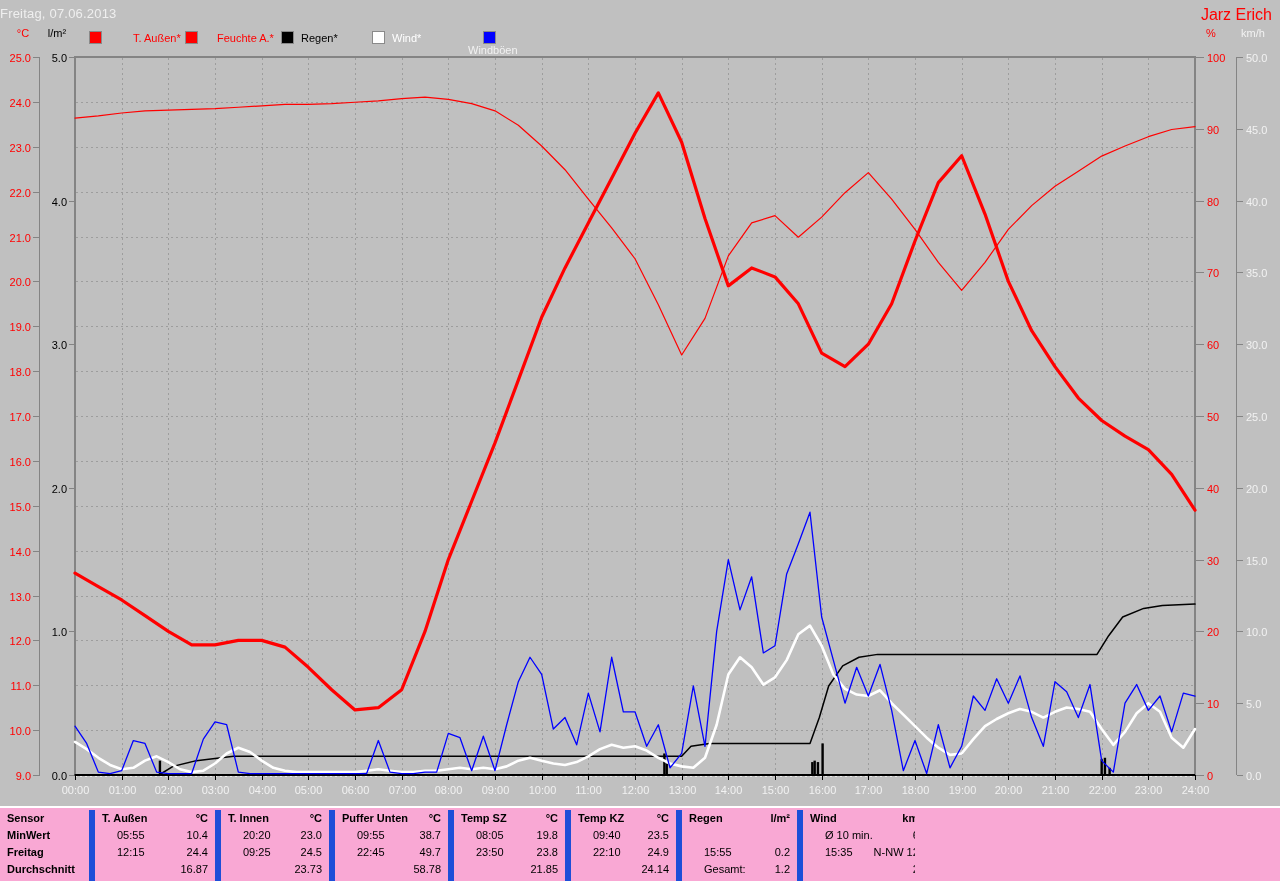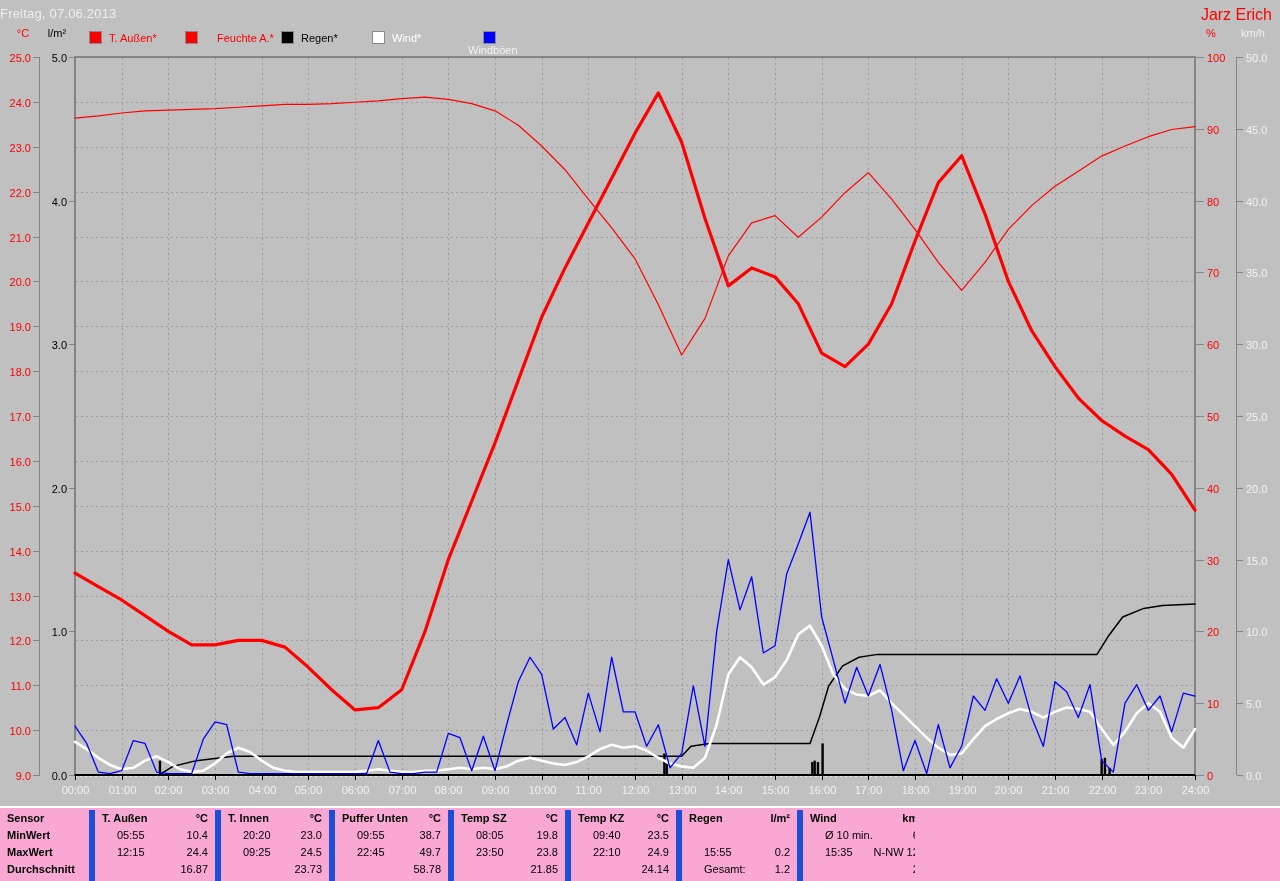--- a/index.html
+++ b/index.html
@@ -257,21 +257,21 @@
       <rect x="1103.7333333333333" y="757.768" width="2.4" height="17.23199999999997"></rect>
       <rect x="1108.4" y="767.82" width="2.4" height="7.17999999999995"></rect>
     </g>
     <polyline points="75,118.02999999999997 98.33333333333333,115.87600000000009 121.66666666666666,113.0039999999999 145,110.85000000000002 168.33333333333331,110.13199999999995 191.66666666666669,109.41399999999999 215,108.69600000000003 238.33333333333334,107.25999999999999 261.66666666666663,105.82399999999996 285,104.38800000000003 308.33333333333337,104.38800000000003 331.6666666666667,103.66999999999996 355,102.23399999999992 378.3333333333333,100.798 401.6666666666667,98.64399999999989 425,97.20800000000008 448.3333333333333,99.36199999999997 471.6666666666667,103.66999999999996 495,110.85000000000002 518.3333333333333,125.21000000000004 541.6666666666667,146.03200000000004 565,169.726 588.3333333333334,199.164 611.6666666666666,227.88400000000001 635,258.7579999999999 658.3333333333334,304.71 681.6666666666666,354.97 705,318.352 728.3333333333334,255.88599999999997 751.6666666666666,222.85799999999995 775,215.678 798.3333333333334,237.21799999999996 821.6666666666666,217.11400000000003 845,192.702 868.3333333333334,172.59799999999996 891.6666666666666,199.164 915,229.32000000000005 938.3333333333334,262.34799999999996 961.6666666666666,290.35 985,262.34799999999996 1008.3333333333334,229.32000000000005 1031.6666666666665,205.62599999999998 1055,186.24 1078.3333333333335,171.16200000000003 1101.6666666666667,156.08400000000006 1125,146.03200000000004 1148.3333333333333,136.69799999999998 1171.6666666666667,129.51799999999992 1195,126.64599999999996" fill="none" stroke="#ff0000" stroke-width="1.2" stroke-linejoin="round" stroke-linecap="round"></polyline>
     <polyline points="75,573.0625 98.33333333333333,586.5250000000001 121.66666666666666,599.9875 145,615.6937499999999 168.33333333333331,631.4000000000001 191.66666666666669,644.8625 215,644.8625 238.33333333333334,640.375 261.66666666666663,640.375 285,647.10625 308.33333333333337,667.3 331.6666666666667,689.7375 355,709.9312500000001 378.3333333333333,707.6875 401.6666666666667,689.7375 425,631.4000000000001 448.3333333333333,559.5999999999999 471.6666666666667,501.2625 495,442.92500000000007 518.3333333333333,380.09999999999997 541.6666666666667,317.27500000000003 565,267.91249999999997 588.3333333333334,223.03750000000002 611.6666666666666,178.16250000000002 635,133.28750000000002 658.3333333333334,92.89999999999998 681.6666666666666,142.26249999999993 705,218.55000000000007 728.3333333333334,285.86250000000007 751.6666666666666,267.91249999999997 775,276.88749999999993 798.3333333333334,303.8125 821.6666666666666,353.17500000000007 845,366.63749999999993 868.3333333333334,344.19999999999993 891.6666666666666,303.8125 915,240.98750000000007 938.3333333333334,182.64999999999998 961.6666666666666,155.72500000000002 985,214.0625 1008.3333333333334,281.375 1031.6666666666665,330.73750000000007 1055,366.63749999999993 1078.3333333333335,398.05000000000007 1101.6666666666667,420.48750000000007 1125,436.19374999999997 1148.3333333333333,449.65625 1171.6666666666667,474.33750000000003 1195,510.2375" fill="none" stroke="#ff0000" stroke-width="3.2" stroke-linejoin="round" stroke-linecap="round"></polyline>
     <polyline points="75,741.972 86.66666666666667,749.152 98.33333333333333,757.768 110,764.948 121.66666666666666,769.256 133.33333333333334,767.82 145,760.64 156.66666666666669,756.332 168.33333333333331,762.076 180,769.256 191.66666666666669,772.128 203.33333333333334,770.692 215,763.512 226.66666666666666,753.46 238.33333333333334,747.716 250,752.024 261.66666666666663,760.64 273.33333333333337,767.82 285,770.692 296.66666666666663,772.128 308.33333333333337,772.128 320,772.128 331.6666666666667,772.128 343.3333333333333,772.128 355,772.128 366.6666666666667,770.692 378.3333333333333,769.256 390,770.692 401.6666666666667,772.128 413.3333333333333,772.128 425,770.692 436.6666666666667,770.692 448.3333333333333,769.256 460,767.82 471.6666666666667,769.256 483.3333333333333,767.82 495,769.256 506.6666666666667,766.384 518.3333333333333,760.64 530,757.768 541.6666666666667,760.64 553.3333333333333,763.512 565,764.948 576.6666666666667,762.076 588.3333333333334,756.332 600,749.152 611.6666666666666,744.844 623.3333333333334,747.716 635,746.28 646.6666666666666,750.588 658.3333333333334,757.768 670,763.512 681.6666666666666,766.384 693.3333333333334,767.82 705,757.768 716.6666666666666,724.74 728.3333333333334,674.48 740,657.248 751.6666666666666,667.3 763.3333333333334,684.532 775,677.352 786.6666666666666,660.12 798.3333333333334,634.2719999999999 810,625.656 821.6666666666666,645.76 833.3333333333334,674.48 845,688.84 856.6666666666666,694.5840000000001 868.3333333333334,696.02 880,690.2760000000001 891.6666666666666,703.2 903.3333333333334,714.688 915,726.176 926.6666666666666,737.664 938.3333333333334,747.716 950,754.896 961.6666666666666,753.46 973.3333333333334,739.1 985,726.176 996.6666666666666,718.996 1008.3333333333334,713.252 1020,708.944 1031.6666666666665,711.816 1043.3333333333335,717.56 1055,711.816 1066.6666666666665,707.508 1078.3333333333335,708.944 1090,711.816 1101.6666666666667,729.048 1113.3333333333333,744.844 1125,731.92 1136.6666666666667,713.252 1148.3333333333333,703.2 1160,711.816 1171.6666666666667,737.664 1183.3333333333333,747.716 1195,729.048" fill="none" stroke="#ffffff" stroke-width="2.6" stroke-linejoin="round" stroke-linecap="round"></polyline>
     <polyline points="75,726.176 86.66666666666667,743.408 98.33333333333333,772.128 110,773.564 121.66666666666666,770.692 133.33333333333334,740.5360000000001 145,743.408 156.66666666666669,772.128 168.33333333333331,773.564 180,773.564 191.66666666666669,773.564 203.33333333333334,739.1 215,721.868 226.66666666666666,724.74 238.33333333333334,772.128 250,773.564 261.66666666666663,773.564 273.33333333333337,773.564 285,773.564 296.66666666666663,773.564 308.33333333333337,773.564 320,773.564 331.6666666666667,773.564 343.3333333333333,773.564 355,773.564 366.6666666666667,773.564 378.3333333333333,740.5360000000001 390,772.128 401.6666666666667,773.564 413.3333333333333,773.564 425,772.128 436.6666666666667,772.128 448.3333333333333,733.356 460,737.664 471.6666666666667,770.692 483.3333333333333,736.228 495,770.692 506.6666666666667,724.74 518.3333333333333,681.66 530,657.248 541.6666666666667,674.48 553.3333333333333,729.048 565,717.56 576.6666666666667,744.844 588.3333333333334,693.148 600,731.92 611.6666666666666,657.248 623.3333333333334,711.816 635,711.816 646.6666666666666,746.28 658.3333333333334,724.74 670,767.82 681.6666666666666,753.46 693.3333333333334,685.968 705,746.28 716.6666666666666,631.4 728.3333333333334,559.6 740,609.86 751.6666666666666,576.832 763.3333333333334,652.94 775,645.76 786.6666666666666,573.96 798.3333333333334,543.804 810,512.212 821.6666666666666,617.04 833.3333333333334,660.12 845,703.2 856.6666666666666,667.3 868.3333333333334,696.02 880,664.428 891.6666666666666,710.38 903.3333333333334,770.692 915,740.5360000000001 926.6666666666666,773.564 938.3333333333334,724.74 950,767.82 961.6666666666666,746.28 973.3333333333334,696.02 985,710.38 996.6666666666666,678.788 1008.3333333333334,703.2 1020,675.9159999999999 1031.6666666666665,717.56 1043.3333333333335,746.28 1055,681.66 1066.6666666666665,691.712 1078.3333333333335,717.56 1090,684.532 1101.6666666666667,760.64 1113.3333333333333,772.128 1125,703.2 1136.6666666666667,684.532 1148.3333333333333,710.38 1160,696.02 1171.6666666666667,731.92 1183.3333333333333,693.148 1195,696.02" fill="none" stroke="#0000ff" stroke-width="1.3" stroke-linejoin="round" stroke-linecap="round"></polyline>
   </svg>
 
 <div id="legend">
-    <div class="legend-item" style="left: 89px; color: rgb(255, 0, 0);">
+    <div class="legend-item" style="left: 89px; color: rgb(255, 0, 0); gap: 24px;">
       <span class="legend-swatch" style="background: rgb(255, 0, 0);"></span>
       <span>T. Außen*</span>
     </div>
     <div class="legend-item" style="left: 185px; color: rgb(255, 0, 0); gap: 12px;">
       <span class="legend-swatch" style="background: rgb(255, 0, 0);"></span>
       <span>Feuchte A.*</span>
     </div>
     <div class="legend-item" style="left: 281px; color: rgb(0, 0, 0);">
       <span class="legend-swatch" style="background: rgb(0, 0, 0);"></span>
       <span>Regen*</span>
@@ -283,21 +283,21 @@
     <div class="legend-item" style="left: 468px; color: rgb(242, 242, 242); flex-direction: column;">
       <span class="legend-swatch" style="background: rgb(0, 0, 255);"></span>
       <span>Windböen</span>
     </div>
   </div>
 
 <div id="sensor-table">
     <div class="tcol first">
       <div class="trow hdr rowlabel">Sensor</div>
       <div class="trow rowlabel">MinWert</div>
-      <div class="trow rowlabel">MaxWert</div>
+      <div class="trow rowlabel">Freitag</div>
       <div class="trow rowlabel">Durchschnitt</div>
     </div>
     <div class="tcol">
       <div class="trow hdr">
         <span class="t">T. Außen</span>
         <span class="v">°C</span>
       </div>
       <div class="trow">
         <span class="t">05:55</span>
         <span class="v">10.4</span>

